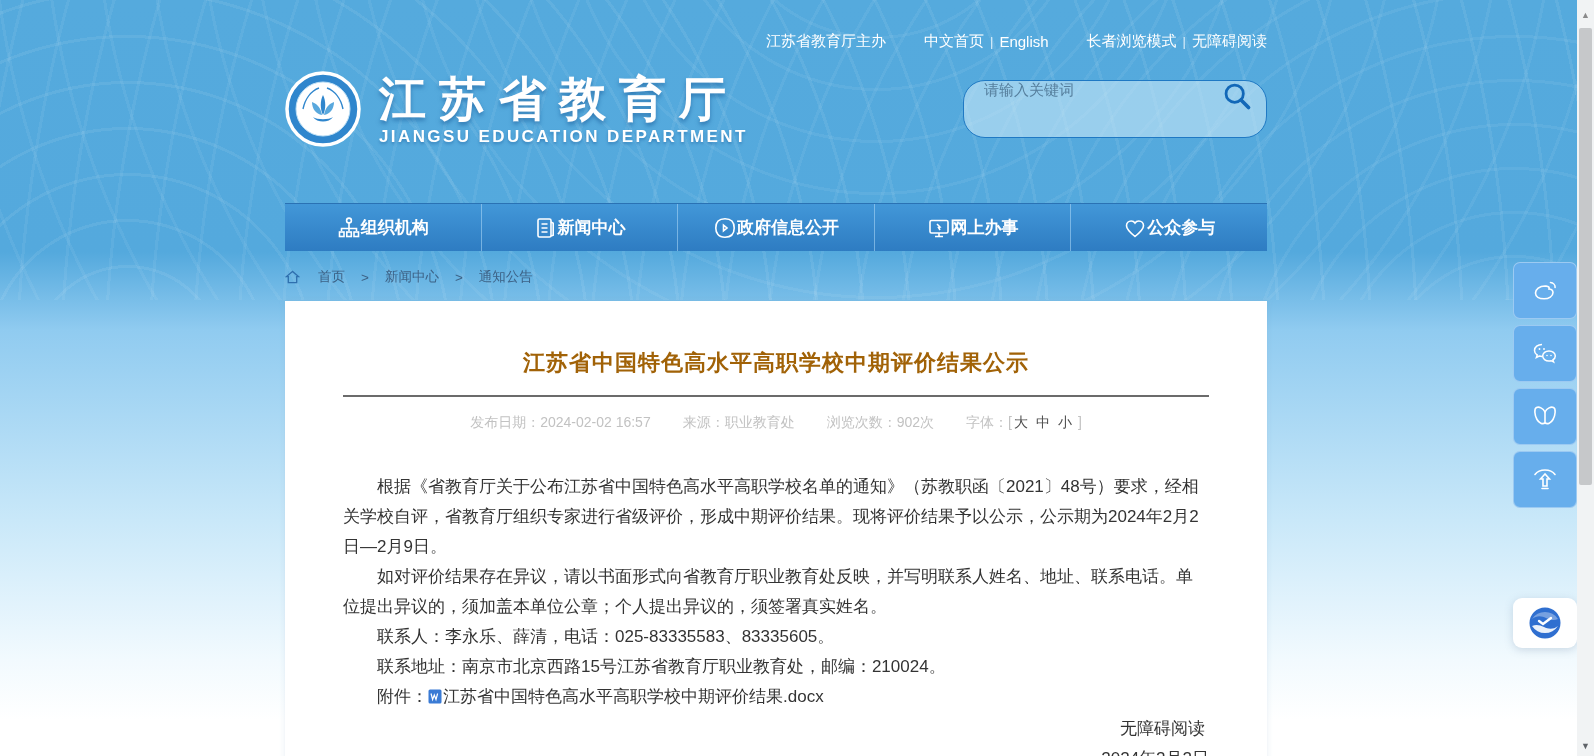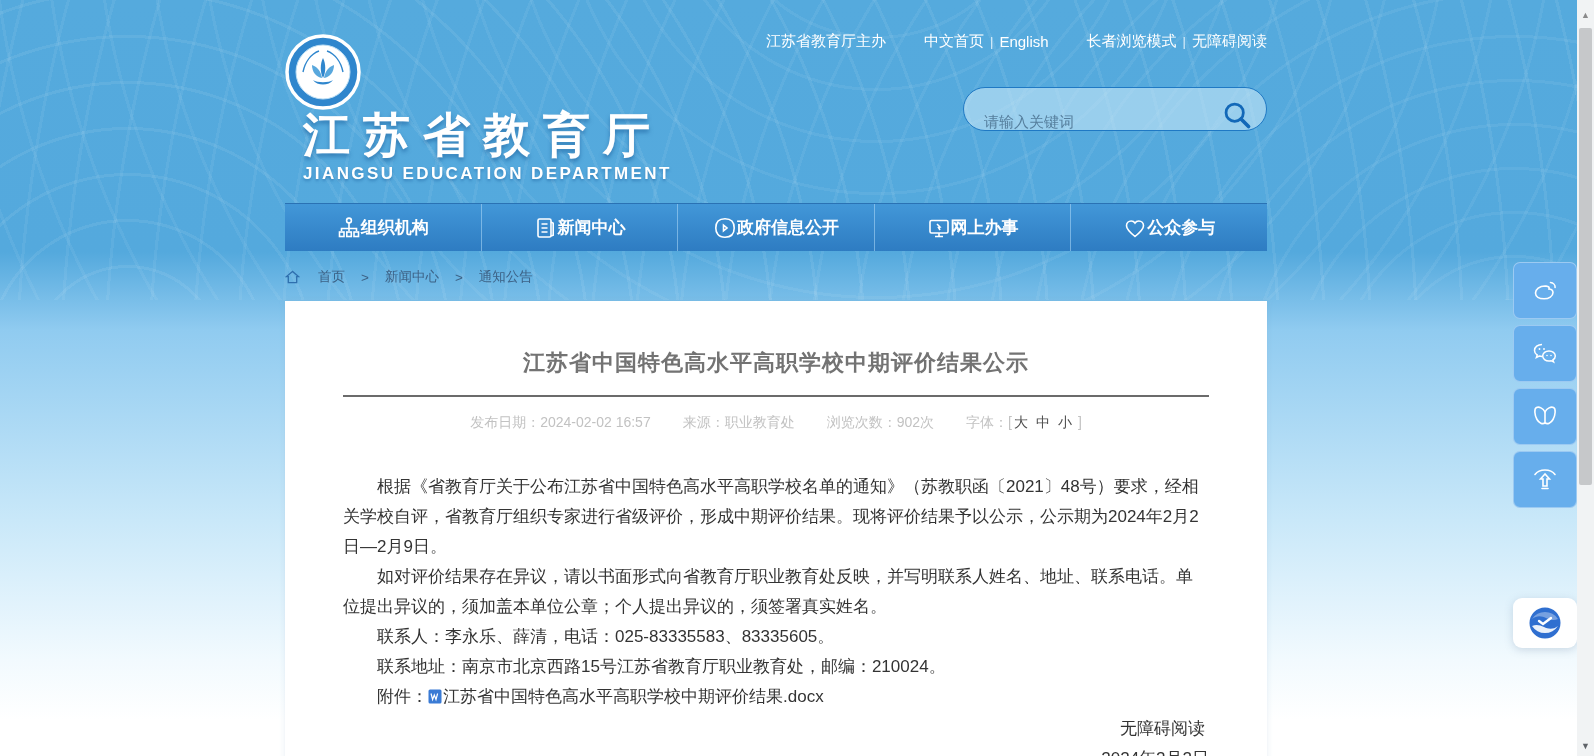--- a/index.html
+++ b/index.html
@@ -21,36 +21,36 @@
 
   
   .topbar{ display:flex; justify-content:flex-end; align-items:center; gap:6px;
            padding-top:32px; color:#fff; font-size:15px; }
   .topbar .gap{ width:26px; }
   .topbar a{ color:#fff; text-decoration:none; cursor:pointer; }
   .topbar .sep{ color:#dff0fb; font-size:13px; }
 
   
   .header-row{ display:flex; align-items:center; justify-content:space-between; margin-top:16px; height:84px; }
-  .logo-wrap{ display:flex; align-items:flex-start;flex-direction:column; }
+  .logo-wrap{ display:flex; align-items:flex-end; }
   .emblem{ width:76px; height:76px; flex:0 0 auto; }
   .logo-text{ margin-left:18px; }
   .site-name{
     font-size:47px; font-weight:bold; letter-spacing:13px; color:#ffffff; line-height:1.05;
     text-shadow:0 3px 4px rgba(19,84,146,0.55), 0 0 1px #8cc0e8;
     white-space:nowrap;
   }
   .site-name-en{
     font-size:17px; font-weight:bold; letter-spacing:2.4px; color:#ffffff; margin-top:4px;
     text-shadow:0 2px 3px rgba(19,84,146,0.45);
     white-space:nowrap;
   }
   .search-box{
-    width:304px; height:44px; border:1px solid #1f79c4; border-radius:22px;
-    background:rgba(210,236,250,0.55); display:flex; align-items:flex-end; padding:0 14px 0 20px;
+    width:304px; height:58px; border:1px solid #1f79c4; border-radius:22px;
+    background:rgba(210,236,250,0.55); display:flex; align-items:flex-start; padding:0 14px 0 20px;
   }
   .search-box input{
     flex:1; border:none; outline:none; background:transparent; font-size:15px; color:#2a5d84;
     font-family:"Liberation Sans","DejaVu Sans",sans-serif;
   }
   .search-box input::placeholder{ color:#557e9c; }
   .search-btn{ background:none; border:none; cursor:pointer; width:30px; height:30px; display:flex; align-items:center; justify-content:center; }
 
   
   .nav{ display:flex; margin-top:52px; height:48px;
@@ -62,21 +62,21 @@
   .nav-item svg{ width:24px; height:24px; }
 
   
   .breadcrumb{ display:flex; align-items:center; gap:16px; margin-top:17px; font-size:13.5px; color:#3d6286; }
   .breadcrumb a{ color:#3d6286; text-decoration:none; cursor:pointer; }
   .breadcrumb svg{ width:15px; height:14px; margin-right:2px; }
 
   
   .card{ background:#ffffff; margin-top:15px; min-height:456px; padding:47px 58px 30px 58px;
          box-shadow:0 0 6px rgba(120,160,190,0.18); }
-  .article-title{ text-align:center; font-size:22px; font-weight:bold; color:#737373; letter-spacing:1px; }
+  .article-title{ text-align:center; font-size:22px; font-weight:bold; color:#a16207; letter-spacing:1px; }
   .title-divider{ border:none; border-top:2px solid #6b6b6b; margin:17px 0 0 0; }
   .meta-row{ display:flex; justify-content:center; align-items:flex-start; gap:32px; margin-top:17px;
              font-size:14px; color:#c2c2c2; }
   .meta-item{ white-space:nowrap; }
   .font-sizes{ color:#c2c2c2; }
   .font-sizes .fs{ color:#4d4d4d; cursor:pointer; margin:0 2px; letter-spacing:4px; }
   .font-sizes .fs:last-child{ letter-spacing:0; }
 
   .article-body{ margin-top:40px; font-size:17px; color:#333; line-height:30px; }
   .article-body p{ text-indent:2em; }

